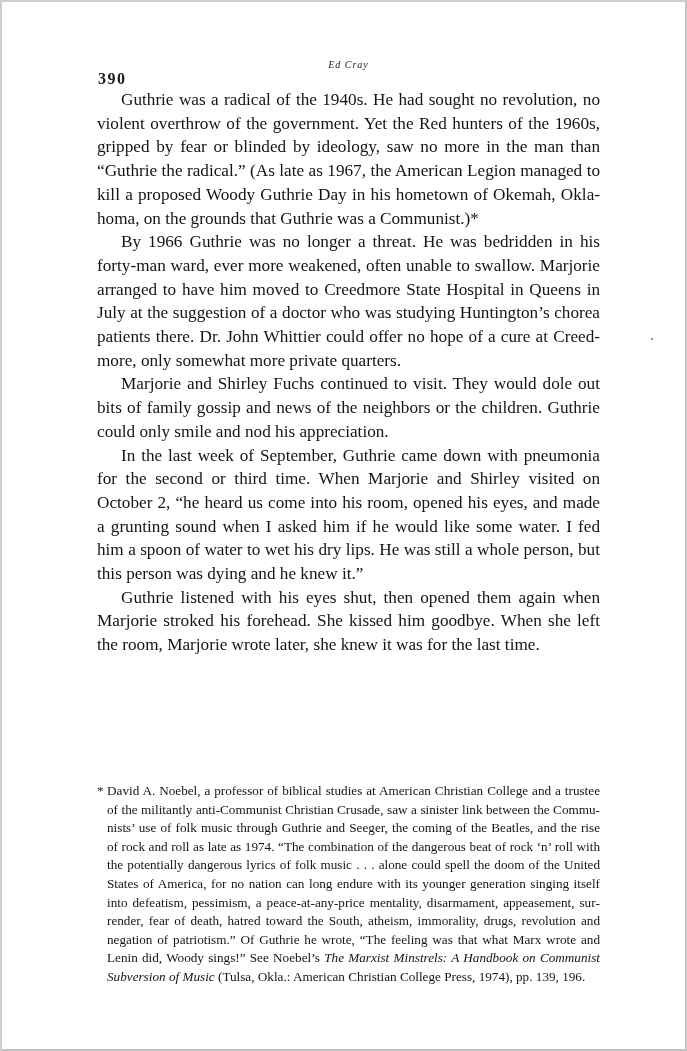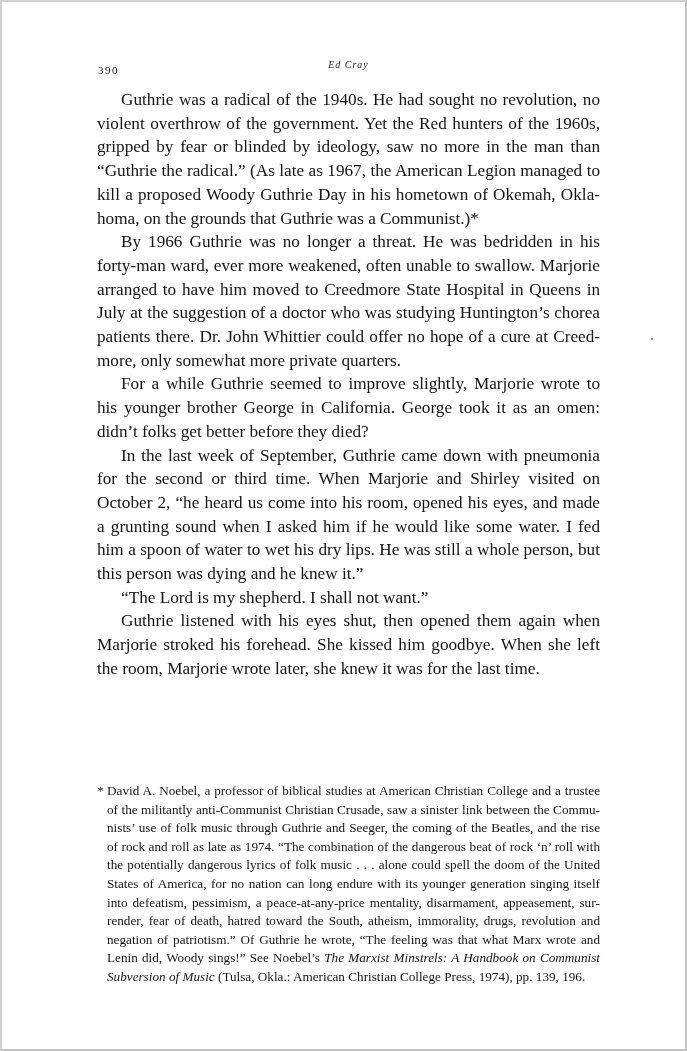--- a/index.html
+++ b/index.html
@@ -30,23 +30,23 @@
       top: 57px;
       left: 95px;
       width: 503px;
       height: 20px;
       font-family: "Liberation Serif", "DejaVu Serif", serif;
       color: #1a1a1a;
     }
     .page-number {
       position: absolute;
       left: 1px;
-      top: 5px;
-      font-size: 11px;
-      font-weight: normal;
+      top: 11px;
+      font-size: 16px;
+      font-weight: bold;
       letter-spacing: 1.5px;
     }
     .running-title {
       position: absolute;
       left: 0;
       right: 0;
       top: 0;
       text-align: center;
       font-style: italic;
       font-size: 10px;
@@ -107,23 +107,22 @@
 <div class="page">
 
   <div class="running-head">
     <span class="page-number">390</span>
     <span class="running-title">Ed Cray</span>
   </div>
 
   <div class="body-text">
     <p>Guthrie was a radical of the 1940s. He had sought no revolution, no violent overthrow of the government. Yet the Red hunters of the 1960s, gripped by fear or blinded by ideology, saw no more in the man than “Guthrie the radical.” (As late as 1967, the American Legion managed to kill a proposed Woody Guthrie Day in his hometown of Okemah, Okla­homa, on the grounds that Guthrie was a Communist.)*</p>
     <p>By 1966 Guthrie was no longer a threat. He was bedridden in his forty-man ward, ever more weakened, often unable to swallow. Marjorie arranged to have him moved to Creedmore State Hospital in Queens in July at the suggestion of a doctor who was studying Huntington’s chorea patients there. Dr. John Whittier could offer no hope of a cure at Creed­more, only somewhat more private quarters.</p>
-    <p>For a while Guthrie seemed to improve slightly, Marjorie wrote to his younger brother George in California. George took it as an omen: didn’t folks get better before they died?</p>
+    <p>Marjorie and Shirley Fuchs continued to visit. They would dole out bits of family gossip and news of the neighbors or the children. Guthrie could only smile and nod his appreciation.</p>
     <p>In the last week of September, Guthrie came down with pneumonia for the second or third time. When Marjorie and Shirley visited on October 2, “he heard us come into his room, opened his eyes, and made a grunting sound when I asked him if he would like some water. I fed him a spoon of water to wet his dry lips. He was still a whole person, but this person was dying and he knew it.”</p>
-    <p>“The Lord is my shepherd. I shall not want.”</p>
     <p>Guthrie listened with his eyes shut, then opened them again when Mar­jorie stroked his forehead. She kissed him goodbye. When she left the room, Marjorie wrote later, she knew it was for the last time.</p>
   </div>
 
   <div class="footnote">
     <p><span class="marker">*</span><span>David A. Noebel, a professor of biblical studies at American Christian College and a trustee of the militantly anti-Communist Christian Crusade, saw a sinister link between the Commu­nists’ use of folk music through Guthrie and Seeger, the coming of the Beatles, and the rise of rock and roll as late as 1974. “The combination of the dangerous beat of rock ‘n’ roll with the potentially dangerous lyrics of folk music . . . alone could spell the doom of the United States of America, for no nation can long endure with its younger generation singing itself into defeatism, pessimism, a peace-at-any-price mentality, disarmament, appeasement, sur­render, fear of death, hatred toward the South, atheism, immorality, drugs, revolution and negation of patriotism.” Of Guthrie he wrote, “The feeling was that what Marx wrote and Lenin did, Woody sings!” See Noebel’s </span><em>The Marxist Minstrels: A Handbook on Communist Sub­version of Music</em><span> (Tulsa, Okla.: American Christian College Press, 1974), pp. 139, 196.</span></p>
   </div>
 
   <div class="speck"></div>
 </div>
 

